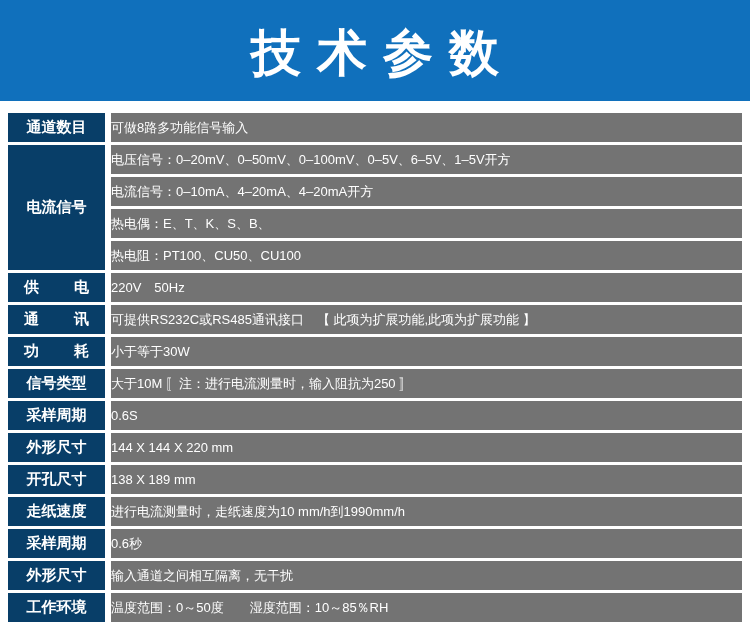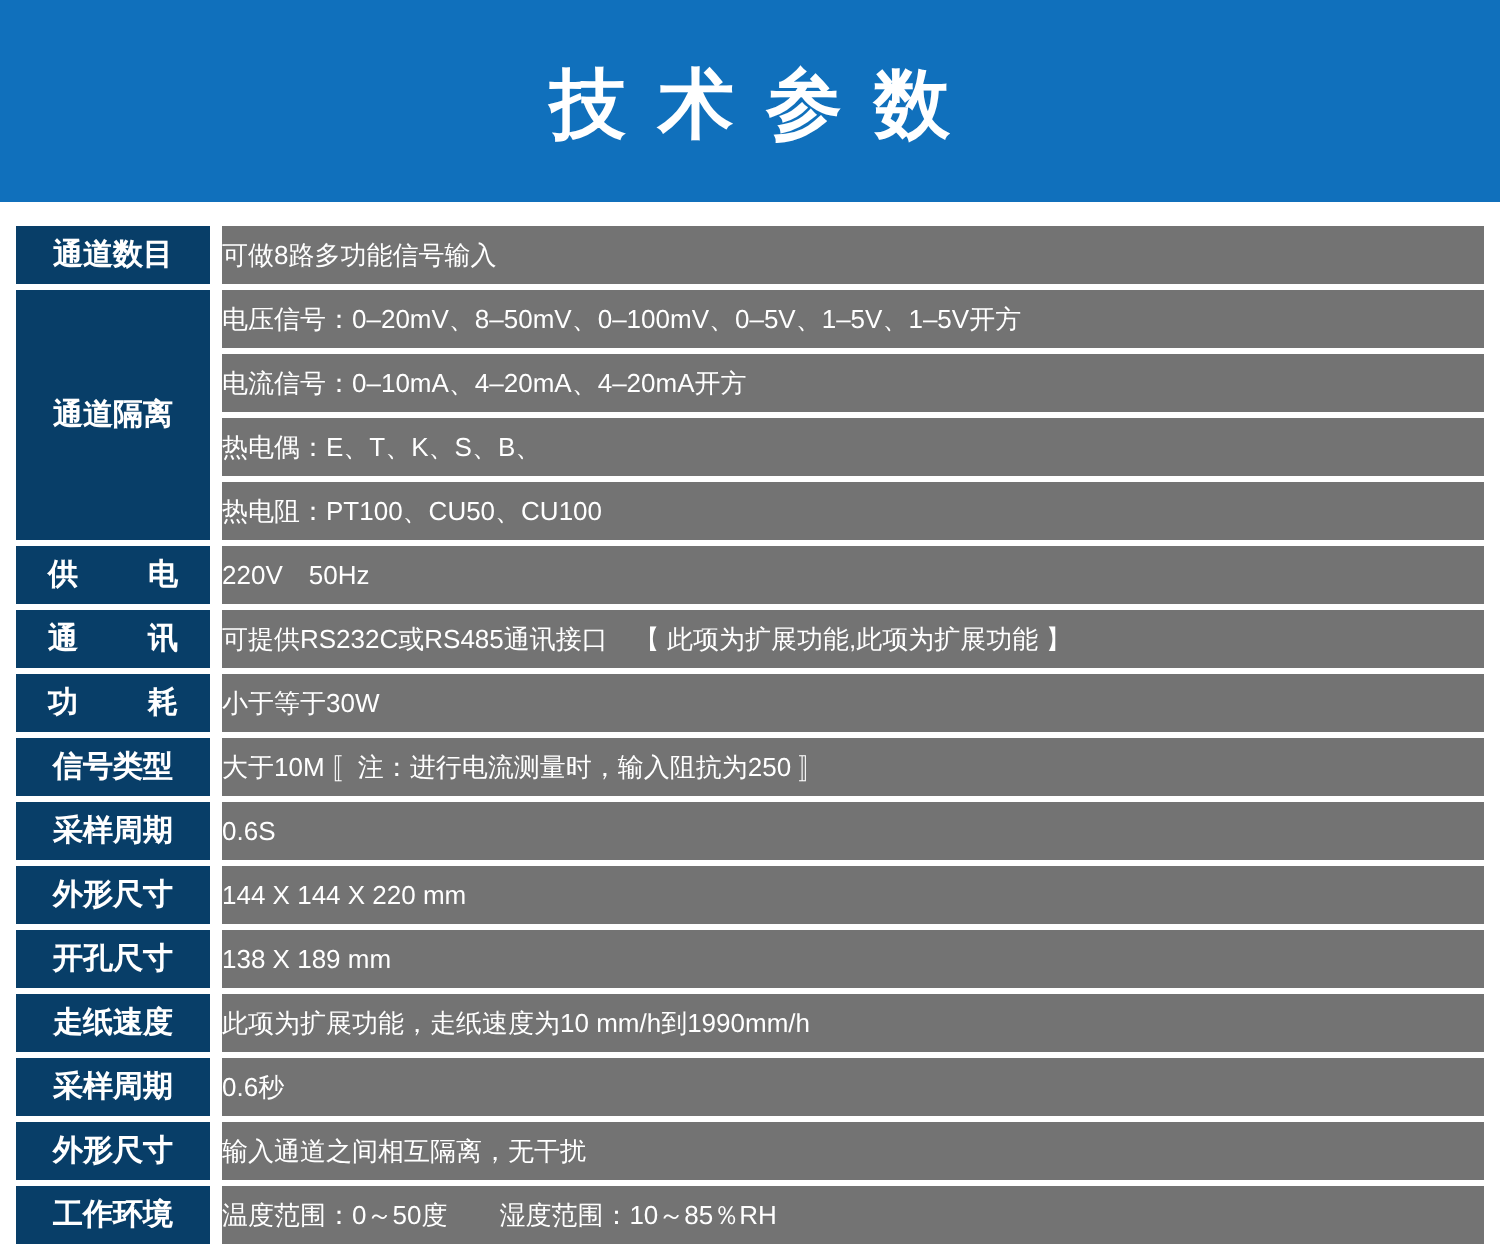--- a/index.html
+++ b/index.html
@@ -19,21 +19,21 @@
     width: 750px;
     height: 101px;
     background: #1070bc;
     display: flex;
     align-items: center;
     justify-content: center;
     box-sizing: border-box;
   }
   .banner-title {
     color: #ffffff;
-    font-size: 38px;
+    font-size: 50px;
     font-weight: bold;
     letter-spacing: 16px;
     text-indent: 16px;
     line-height: 1;
     white-space: nowrap;
     padding-top: 4px;
   }
 
   
   .spec-table {
@@ -93,22 +93,22 @@
 </div>
 
 <table class="spec-table">
   <tbody>
     <tr>
       <td class="label-cell" rowspan="1">通道数目</td>
       <td class="value-cell">可做8路多功能信号输入</td>
     </tr>
 
     <tr>
-      <td class="label-cell tall" rowspan="4">通道隔离</td>
-      <td class="value-cell">电压信号：0–20mV、8–50mV、0–100mV、0–5V、1–5V、1–5V开方</td>
+      <td class="label-cell tall" rowspan="4">电流信号</td>
+      <td class="value-cell">电压信号：0–20mV、0–50mV、0–100mV、0–5V、6–5V、1–5V开方</td>
     </tr>
     <tr>
       <td class="value-cell">电流信号：0–10mA、4–20mA、4–20mA开方</td>
     </tr>
     <tr>
       <td class="value-cell">热电偶：E、T、K、S、B、</td>
     </tr>
     <tr>
       <td class="value-cell">热电阻：PT100、CU50、CU100</td>
     </tr>
@@ -158,21 +158,21 @@
       <td class="value-cell">144 X 144 X 220 mm</td>
     </tr>
 
     <tr>
       <td class="label-cell">开孔尺寸</td>
       <td class="value-cell">138 X 189 mm</td>
     </tr>
 
     <tr>
       <td class="label-cell">走纸速度</td>
-      <td class="value-cell">此项为扩展功能，走纸速度为10 mm/h到1990mm/h</td>
+      <td class="value-cell">进行电流测量时，走纸速度为10 mm/h到1990mm/h</td>
     </tr>
 
     <tr>
       <td class="label-cell">采样周期</td>
       <td class="value-cell">0.6秒</td>
     </tr>
 
     <tr>
       <td class="label-cell">外形尺寸</td>
       <td class="value-cell">输入通道之间相互隔离，无干扰</td>

